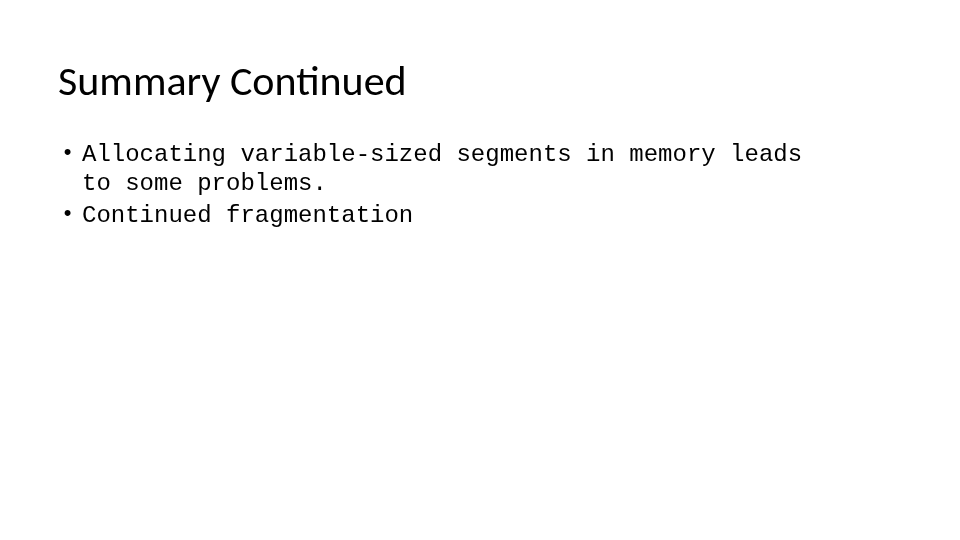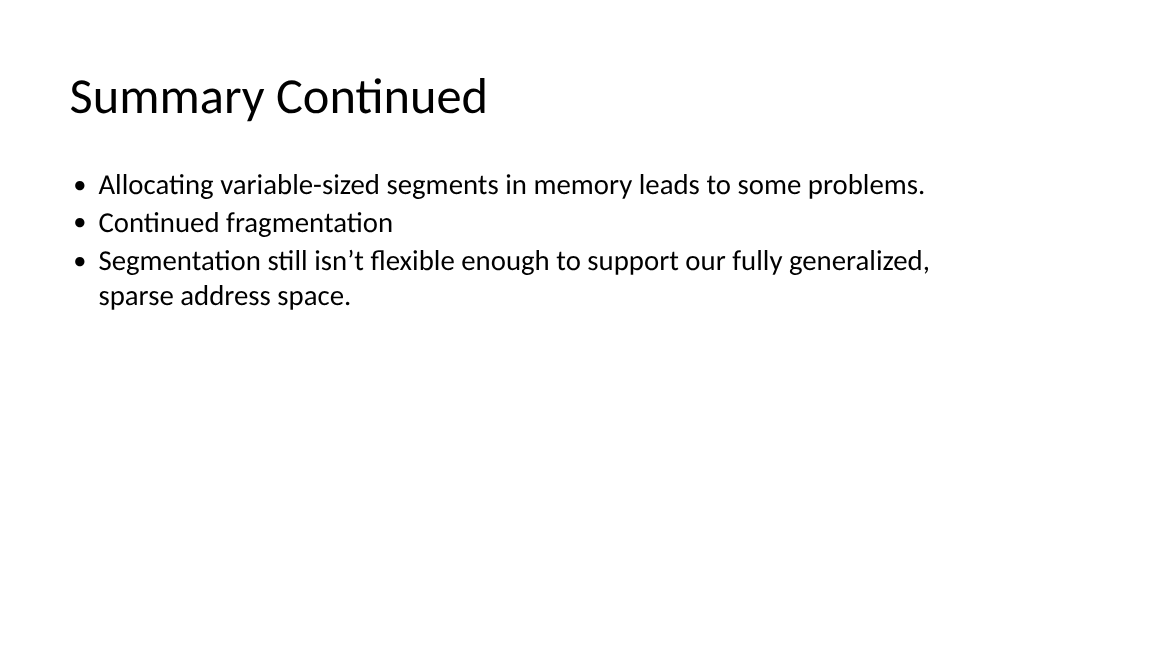--- a/index.html
+++ b/index.html
@@ -39,20 +39,21 @@
   }
   .body ul {
     list-style: none;
     margin: 0;
     padding: 0;
   }
   .body li {
     position: relative;
     padding-left: 24px;
     margin: 0 0 2px 0;
+    font-family: Liberation Mono, monospace;
   }
   .body li::before {
     content: "•";
     position: absolute;
     left: 3px;
     top: 0;
     font-size: 22px;
     line-height: 1.3;
     color: #000;
   }
@@ -60,16 +61,15 @@
 </head>
 <body>
 
 <div class="slide">
   <div class="title">Summary Continued</div>
 
   <div class="body">
     <ul>
       <li>Allocating variable-sized segments in memory leads to some problems.</li>
       <li>Continued fragmentation</li>
-      <li>Segmentation still isn’t flexible enough to support our fully generalized, sparse address space.</li>
     </ul>
   </div>
 </div>
 
 </body></html>

